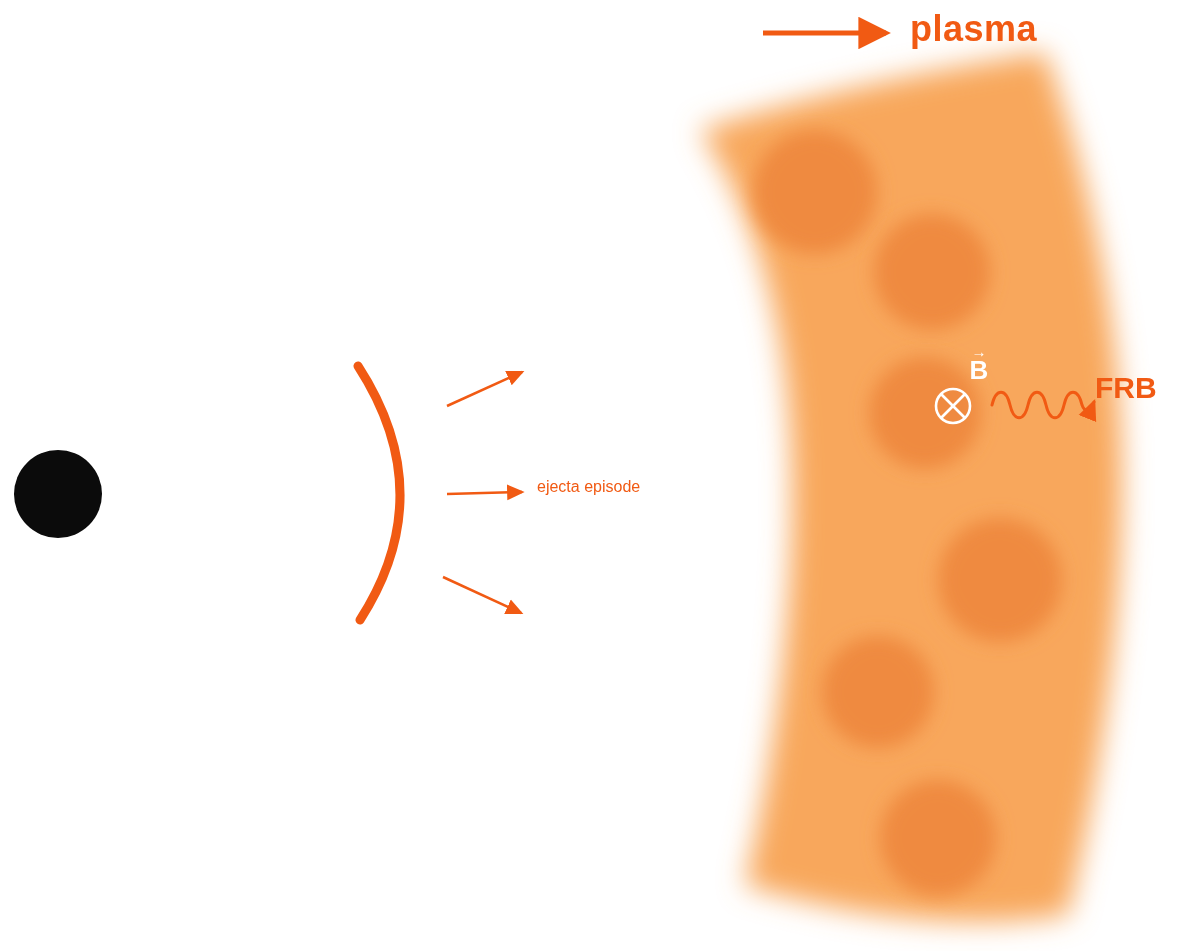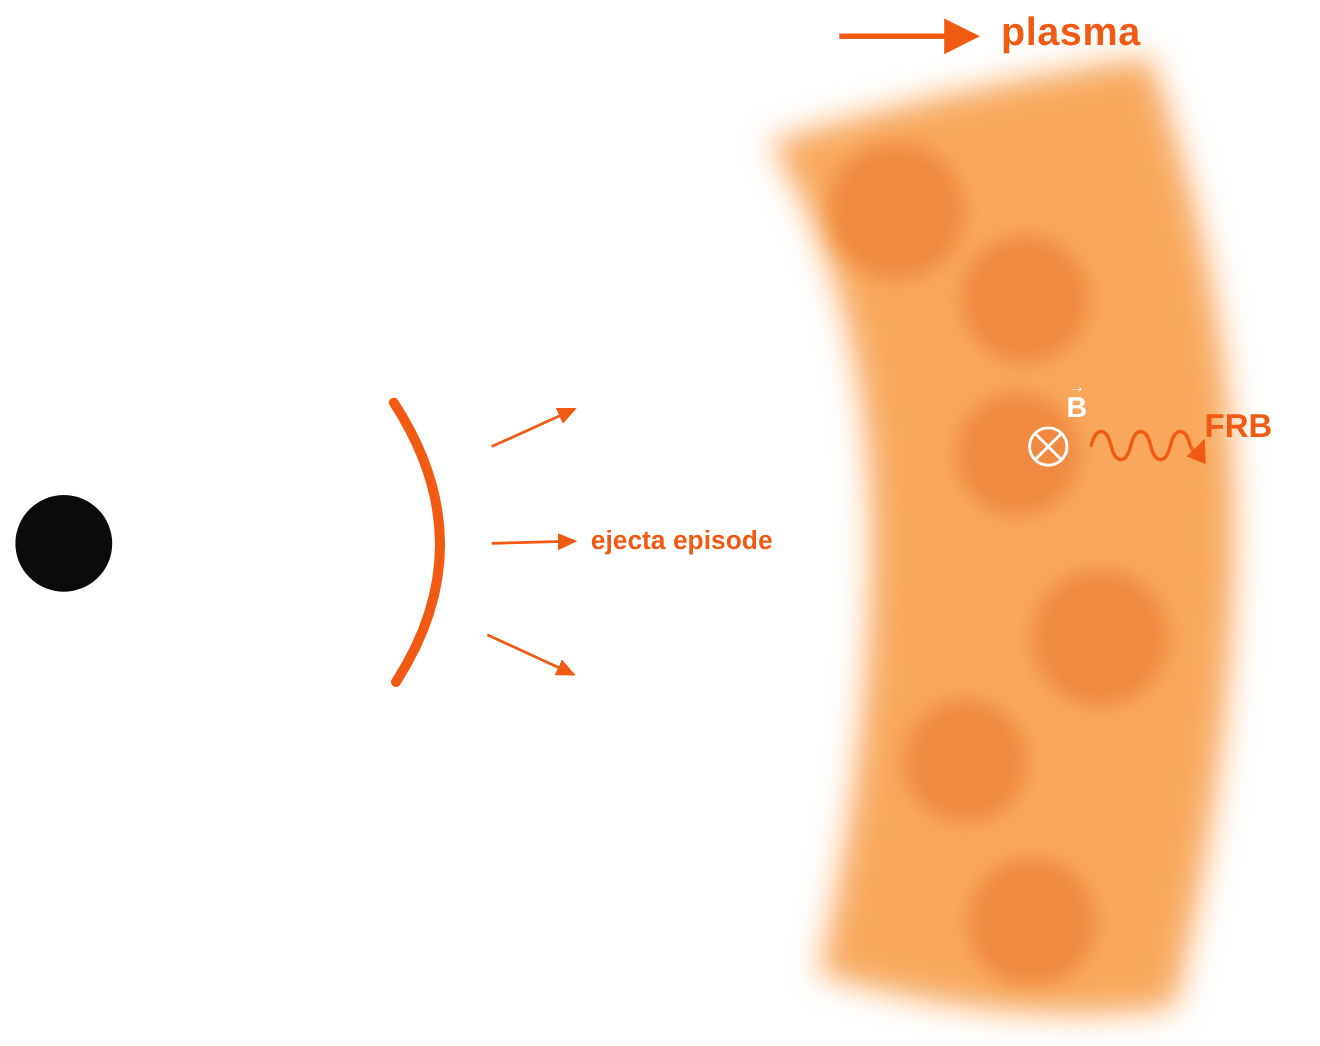--- a/index.html
+++ b/index.html
@@ -35,22 +35,22 @@
   }
   .label.frb {
     left: 1095px;
     top: 371px;
     font-size: 30px;
     font-weight: 700;
   }
   .label.ejecta {
     left: 537px;
     top: 478px;
-    font-size: 24px;
-    font-weight: 700;
+    font-size: 16px;
+    font-weight: 400;
   }
   .label.bfield {
     left: 963px;
     top: 348px;
     width: 32px;
     color: #ffffff;
     text-align: center;
     line-height: 1;
   }
   .label.bfield .vec {

